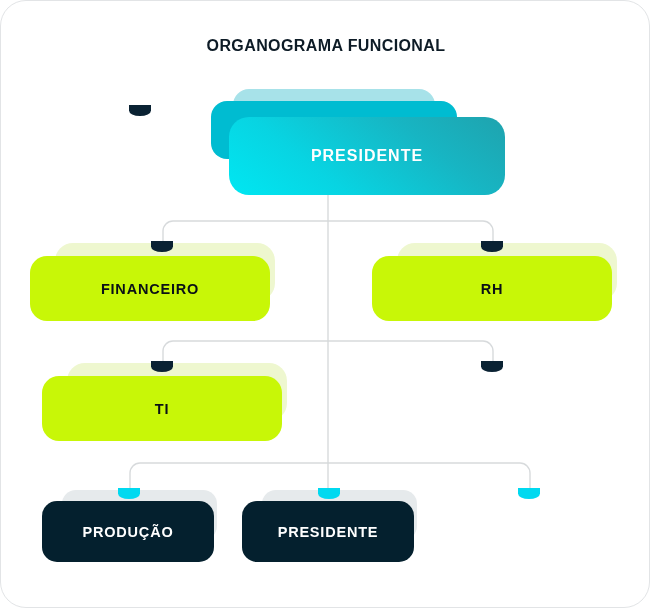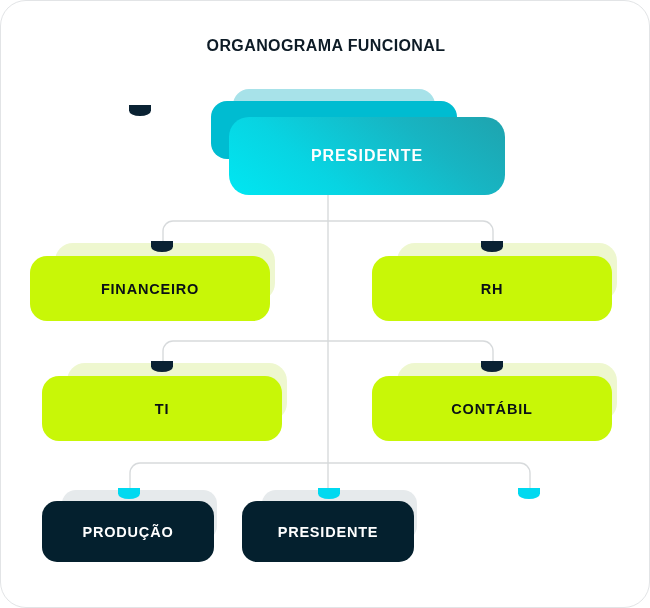--- a/index.html
+++ b/index.html
@@ -204,26 +204,20 @@
   <div class="node-dot dot-dark" id="rh-dot"></div>
 
   <div class="node row-green" id="node-ti">
     <div class="node-shadow green-shadow"></div>
     <div class="node-card green-card">
       <span class="node-label">TI</span>
     </div>
   </div>
   <div class="node-dot dot-dark" id="ti-dot"></div>
 
-  <div class="node row-green" id="node-contabil">
-    <div class="node-shadow green-shadow"></div>
-    <div class="node-card green-card">
-      <span class="node-label">CONTÁBIL</span>
-    </div>
-  </div>
   <div class="node-dot dot-dark" id="con-dot"></div>
 
   <div class="node row-dark" id="node-producao">
     <div class="node-shadow dark-shadow"></div>
     <div class="node-card dark-card">
       <span class="node-label">PRODUÇÃO</span>
     </div>
   </div>
   <div class="node-dot dot-cyan" id="prod-dot"></div>
 

